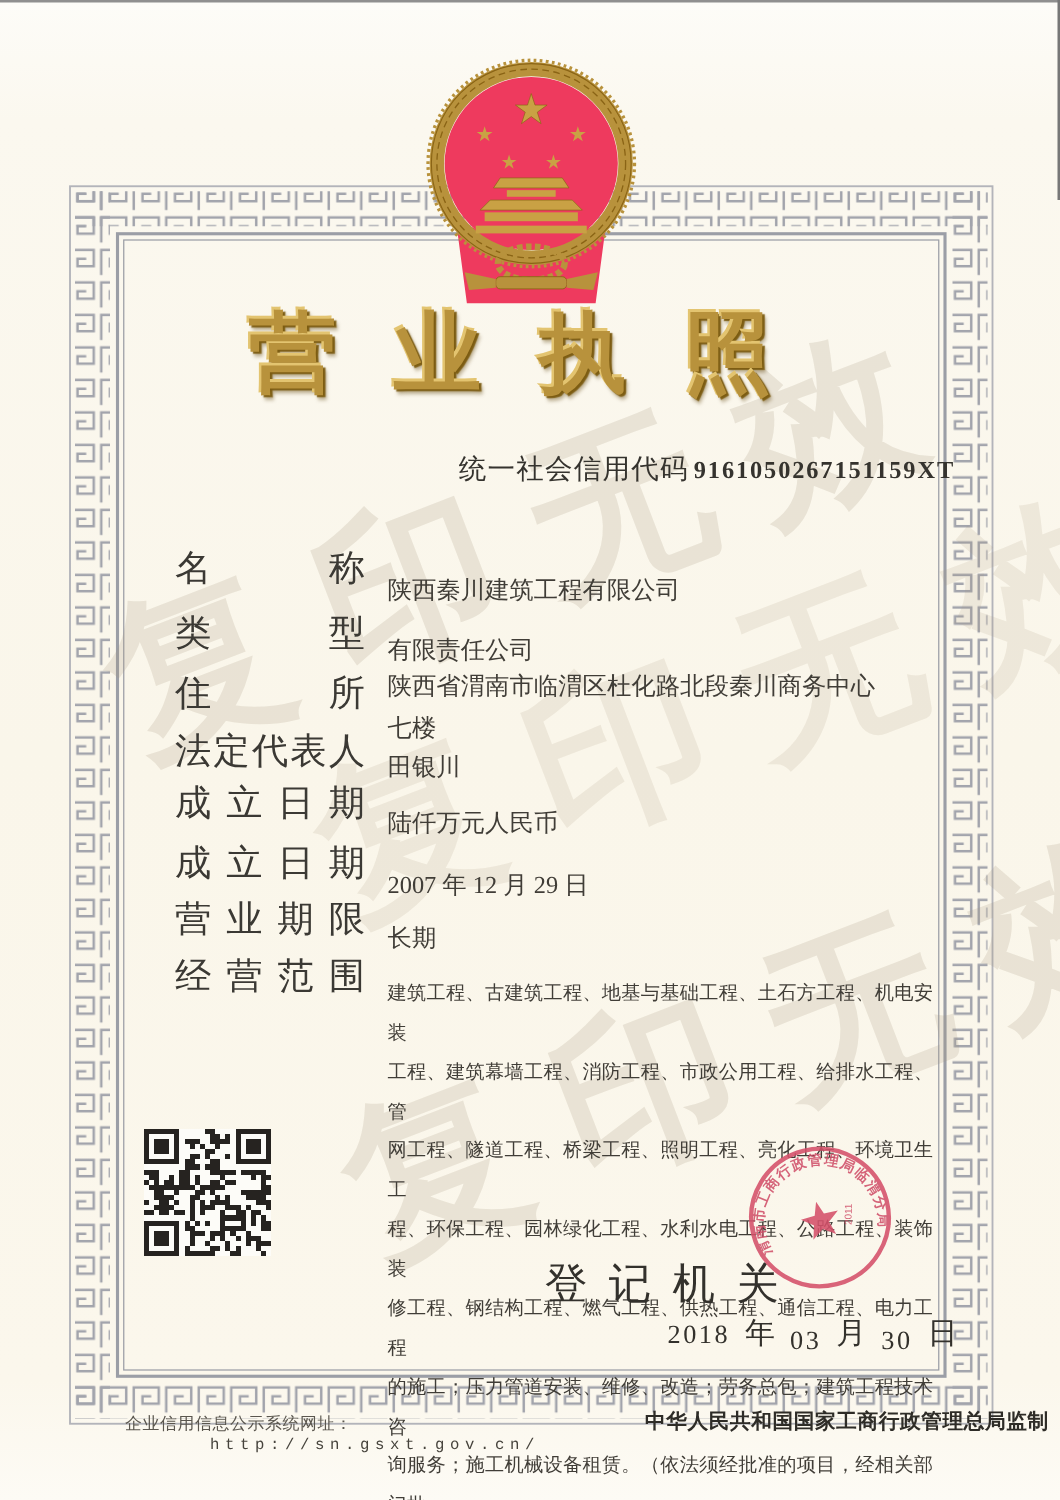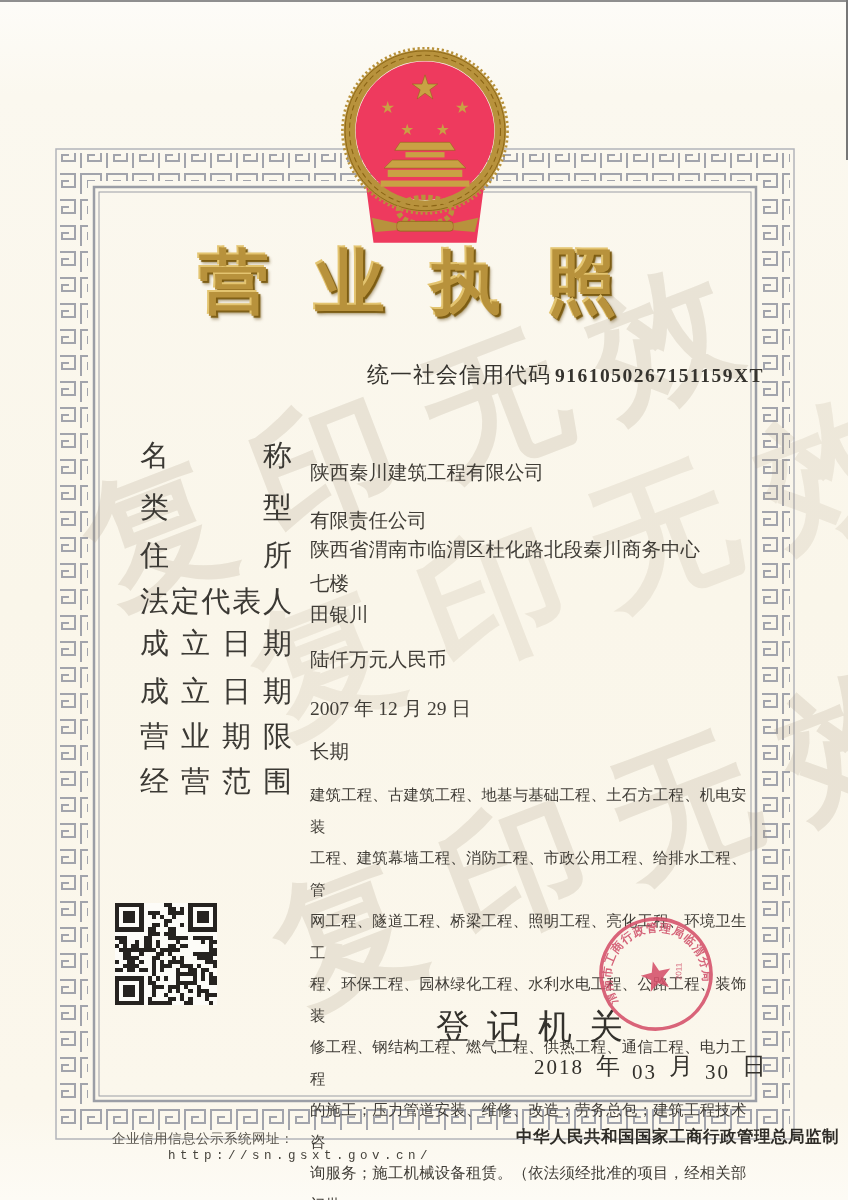--- a/index.html
+++ b/index.html
@@ -61,21 +61,21 @@
     position:absolute; left:534px; top:1050px; z-index:3; white-space:nowrap;
     font-size:24px; color:#33312c;
   }
   .reg-date .num { font-size:21px; letter-spacing:2px; }
   .reg-date .num.low { position:relative; top:5px; }
   .reg-date .unit { font-size:24px; margin:0 6px; }
 
   .seal { position:absolute; left:596px; top:914px; width:120px; height:120px; z-index:4; transform:rotate(-14deg); opacity:0.88; }
 
   .footer-left  { position:absolute; left:100px; top:1130px; z-index:3; color:#5a564e; }
-  .footer-site-label { font-size:13.5px; letter-spacing:0.5px;margin-left:12px; }
+  .footer-site-label { font-size:13.5px; letter-spacing:0.5px; }
   .footer-site-url   { margin-left:68px; margin-top:1px; font-size:12.5px; letter-spacing:4.5px; color:#46433c; font-family:"Liberation Mono","DejaVu Sans Mono",monospace; }
   .footer-right {
     position:absolute; left:516px; top:1126px; z-index:3;
     font-size:16.5px; font-weight:bold; color:#2e2c27; letter-spacing:0.5px; white-space:nowrap;
   }
 </style>
 </head>
 <body>
 
 <div class="page">

